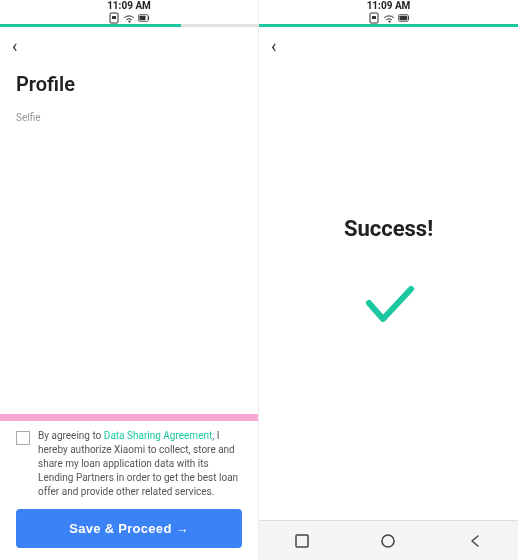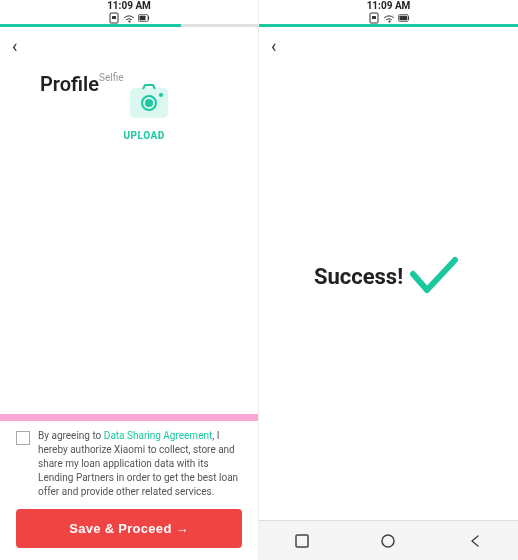--- a/index.html
+++ b/index.html
@@ -66,22 +66,21 @@
       font-size: 18px;
       color: #333;
       cursor: pointer;
     }
 
     
     .left-content {
       padding: 8px 16px;
       flex: 1;
       display: flex;
-      flex-direction: row;
-      margin-left: 24px;
+      flex-direction: column;
     }
 
     .page-title {
       font-size: 20px;
       font-weight: 600;
       color: #222;
       margin-bottom: 16px;
     }
 
     .selfie-label {
@@ -142,35 +141,35 @@
     }
 
     .agreement-link {
       color: #1cc8a0;
       font-size: 10px;
     }
 
     .save-proceed-btn {
       width: 100%;
       padding: 12px;
-      background: #ef4444;
+      background: #3b82f6;
       border: none;
       border-radius: 4px;
       font-size: 13px;
       font-weight: 600;
       color: #fff;
       cursor: pointer;
       letter-spacing: 0.3px;
     }
 
     
     .right-content {
       flex: 1;
       display: flex;
-      flex-direction: row;
+      flex-direction: column;
       align-items: center;
       justify-content: center;
       padding: 16px;
     }
 
     .success-title {
       font-size: 22px;
       font-weight: 700;
       color: #222;
       margin-bottom: 32px;
@@ -238,33 +237,20 @@
     <div class="progress-bar-fill" style="width:70%"></div>
   </div>
 
   <div class="back-btn">
     <span>‹</span>
   </div>
 
   <div class="left-content">
     <div class="page-title">Profile</div>
     <div class="selfie-label">Selfie</div>
-    <div class="upload-area">
-      <div class="camera-icon-wrapper">
-
-        <svg width="40" height="40" viewBox="0 0 40 40" fill="none">
-          <rect x="2" y="8" width="36" height="28" rx="4" fill="#1cc8a0" opacity="0.15" stroke="#1cc8a0" stroke-width="2"></rect>
-          <circle cx="20" cy="22" r="7" stroke="#1cc8a0" stroke-width="2" fill="none"></circle>
-          <circle cx="20" cy="22" r="4" fill="#1cc8a0"></circle>
-          <path d="M14 8 L16 4 L24 4 L26 8" stroke="#1cc8a0" stroke-width="2" fill="none" stroke-linejoin="round"></path>
-          <circle cx="32" cy="14" r="2" fill="#1cc8a0"></circle>
-        </svg>
-      </div>
-      <div class="upload-label">UPLOAD</div>
-    </div>
   </div>
 
   <div class="left-bottom">
     <div class="agreement-row">
       <div class="checkbox-box"></div>
       <div class="agreement-text">
         By agreeing to <span class="agreement-link">Data Sharing Agreement</span><span>, I hereby authorize Xiaomi to collect, store and share my loan application data with its Lending Partners in order to get the best loan offer and provide other related services.</span>
       </div>
     </div>
     <button class="save-proceed-btn">Save &amp; Proceed →</button>

